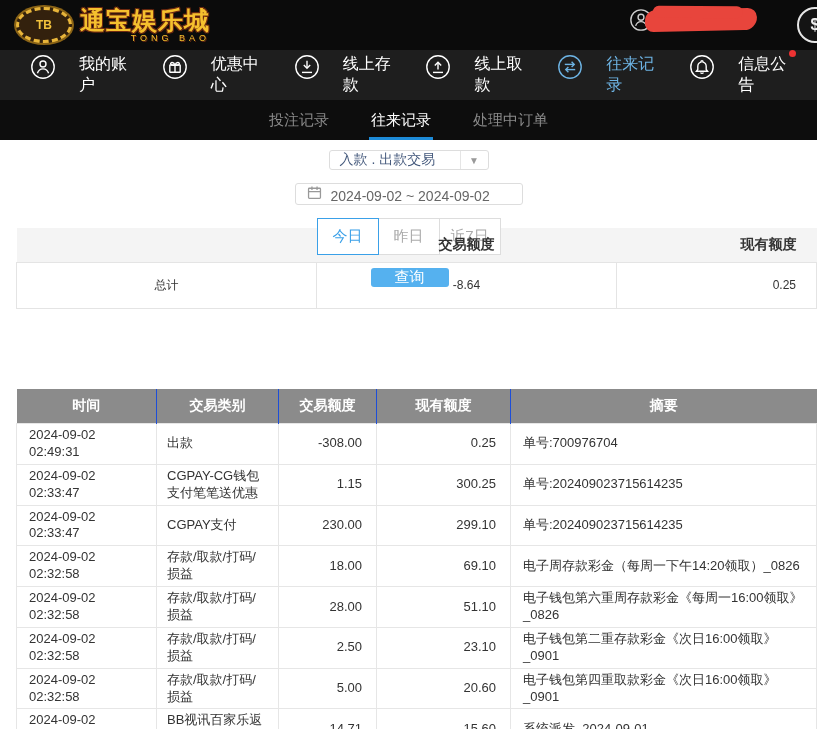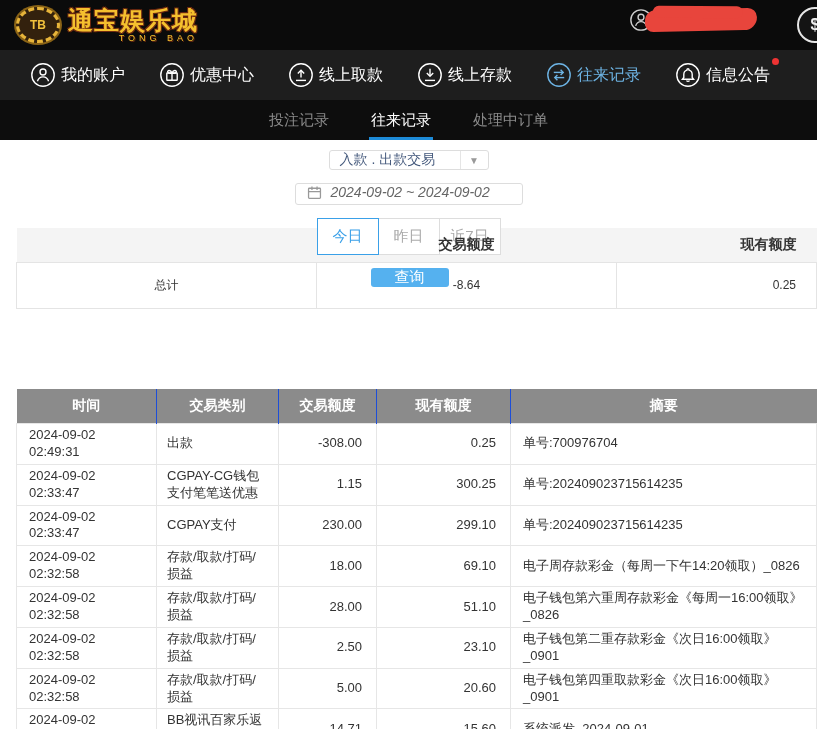--- a/index.html
+++ b/index.html
@@ -2,60 +2,60 @@
 <html><head>
 <meta charset="utf-8">
 <style>
   * { margin:0; padding:0; box-sizing:border-box; }
   body { font-family:"Liberation Sans","DejaVu Sans",sans-serif; background:#fff; }
   .page { position:relative; width:817px; height:729px; overflow:hidden; background:#fff; margin:0 auto; }
 
   
   .topbar { position:relative; height:50px; background:#0b0b0b; display:flex; align-items:center; padding:0 16px; }
   .logo { display:flex; align-items:center; gap:8px; cursor:pointer; }
-  .chip { width:44px; height:36px; border-radius:50%; background:#33210d; border:3px dashed #e8b53a;
+  .chip { width:56px; height:36px; border-radius:50%; background:#33210d; border:3px dashed #e8b53a;
           box-shadow:0 0 0 2px #8a6316; color:#f2c23c; font-size:12px; font-weight:bold;
           display:flex; align-items:center; justify-content:center; }
   .logo-text { line-height:1; }
   .logo-title { font-size:25px; font-weight:bold; color:#f5c02e; letter-spacing:1px;
                 text-shadow:1px 1px 0 #6e2a10,-1px -1px 0 #6e2a10,1px -1px 0 #6e2a10,-1px 1px 0 #6e2a10; }
   .logo-sub { font-size:9px; color:#f5c02e; letter-spacing:4px; text-align:right; margin-top:1px;
               text-shadow:1px 1px 0 #6e2a10; }
   .topbar-right { position:absolute; right:60px; top:8px; display:flex; align-items:center; }
   .user-icon { color:#cfcfcf; display:inline-flex; margin-right:-8px; }
   .redaction { position:relative; width:112px; height:22px; background:#e8453c;
                border-radius:12px 10px 14px 9px; transform:rotate(-1.2deg); }
   .redaction::after { content:""; position:absolute; left:8px; top:-3px; width:90px; height:12px;
                       background:#e8453c; border-radius:10px; transform:rotate(1.5deg); }
   .dollar-fab { position:absolute; right:-16px; top:7px; width:36px; height:36px; border-radius:50%;
                 border:2px solid #e6e6e6; color:#f0f0f0; font-size:16px; font-weight:bold;
                 display:flex; align-items:center; justify-content:center; background:#141414; cursor:pointer; }
 
   
   .mainnav { height:50px; background:#1e1e1e; display:flex; align-items:center; padding:0 30px; gap:34px; }
-  .nav-item { position:relative; display:flex; align-items:center; gap:5px; color:#fff; font-size:16px; cursor:pointer; }
+  .nav-item { position:relative; display:flex; gap:23px; color:#fff; font-size:16px; cursor:pointer; }
   .nav-item svg { display:block; }
   .nav-item.active { color:#6db3e3; }
   .nav-dot { position:absolute; top:-4px; right:-9px; width:7px; height:7px; border-radius:50%; background:#e33; }
 
   
   .subnav { height:40px; background:#0d0d0d; display:flex; align-items:stretch; justify-content:center; gap:38px; }
   .tab { display:flex; align-items:center; color:#8a8a8a; font-size:15px; cursor:pointer; position:relative; padding:0 2px; }
   .tab.active { color:#fff; }
   .tab.active::after { content:""; position:absolute; left:0; right:0; bottom:0; height:3px; background:#1d8bd8; }
 
   
   .filterbar { display:flex; align-items:center; padding:0 16px; margin-top:10px; height:37px; gap:13px;flex-direction:column; }
   .select { width:160px; height:37px; border:1px solid #ddd; border-radius:3px; display:flex; align-items:center;
             justify-content:space-between; font-size:14px; color:#44597c; cursor:pointer; background:#fff; }
   .select .sel-text { padding-left:10px; }
   .select .caret { width:28px; align-self:stretch; border-left:1px solid #e5e5e5; display:flex; align-items:center;
                    justify-content:center; color:#999; font-size:10px; }
-  .datebox { width:228px; height:37px; border:1px solid #ddd; border-radius:3px; display:flex; align-items:flex-start;
-             gap:8px; padding:0 10px; font-size:14px; color:#666; cursor:pointer; background:#fff;font-style:italic; }
+  .datebox { width:228px; height:37px; border:1px solid #ddd; border-radius:3px; display:flex; align-items:flex-end;
+             gap:8px; padding:0 10px; font-size:14px; color:#666; cursor:pointer; background:#fff; }
   .btn-group { display:flex; }
   .qbtn { width:62px; height:37px; background:#fff; border:1px solid #ddd; color:#aaa; font-size:15px;
           display:flex; align-items:center; justify-content:center; cursor:pointer; margin-left:-1px; }
   .qbtn:first-child { margin-left:0; }
   .qbtn.active { color:#3aa0e8; border-color:#3aa0e8; z-index:1; position:relative; }
   .search-btn { width:78px; height:36px; background:#55b1ef; color:#fff; font-size:15px; border:none;
                 border-radius:3px; cursor:pointer; margin-left:2px; }
 
   
   .summary { width:calc(100% - 16px); margin:41px 0 0 16px; border-collapse:collapse; }
@@ -123,37 +123,37 @@
           <line x1="13" y1="11" x2="13" y2="18.2"></line>
           <path d="M13 11c-1.4-3.4-4.8-2.8-4.3-1s4.3 1 4.3 1zm0 0c1.4-3.4 4.8-2.8 4.3-1s-4.3 1-4.3 1z"></path>
         </svg>
       </span>
       <span>优惠中心</span>
     </div>
     <div class="nav-item">
       <span>
         <svg width="26" height="26" viewBox="0 0 26 26" fill="none" stroke="currentColor" stroke-width="1.4">
           <circle cx="13" cy="13" r="11.2"></circle>
+            <path d="M13 6.8v7.2"></path>
+          <path d="M9.8 11l3.2 3.2L16.2 11"></path>
+            <path d="M8 18.4h10"></path>
+        </svg>
+      </span>
+      <span>线上存款</span>
+    </div>
+    <div class="nav-item">
+      <span>
+        <svg width="26" height="26" viewBox="0 0 26 26" fill="none" stroke="currentColor" stroke-width="1.4">
+          <circle cx="13" cy="13" r="11.2"></circle>
             <path d="M13 15.6V8.4"></path>
           <path d="M9.8 11.4L13 8.2l3.2 3.2"></path>
             <path d="M8 18.4h10"></path>
         </svg>
       </span>
       <span>线上取款</span>
-    </div>
-    <div class="nav-item">
-      <span>
-        <svg width="26" height="26" viewBox="0 0 26 26" fill="none" stroke="currentColor" stroke-width="1.4">
-          <circle cx="13" cy="13" r="11.2"></circle>
-            <path d="M13 6.8v7.2"></path>
-          <path d="M9.8 11l3.2 3.2L16.2 11"></path>
-            <path d="M8 18.4h10"></path>
-        </svg>
-      </span>
-      <span>线上存款</span>
     </div>
     <div class="nav-item active">
       <span>
         <svg width="26" height="26" viewBox="0 0 26 26" fill="none" stroke="currentColor" stroke-width="1.4">
           <circle cx="13" cy="13" r="11.2"></circle>
           <path d="M7.8 10.4h9.4"></path>
             <path d="M14.6 7.8l2.6 2.6-2.6 2.6" fill="none"></path>
           <path d="M18.2 15.6H8.8"></path>
             <path d="M11.4 13l-2.6 2.6 2.6 2.6" fill="none"></path>
         </svg>

